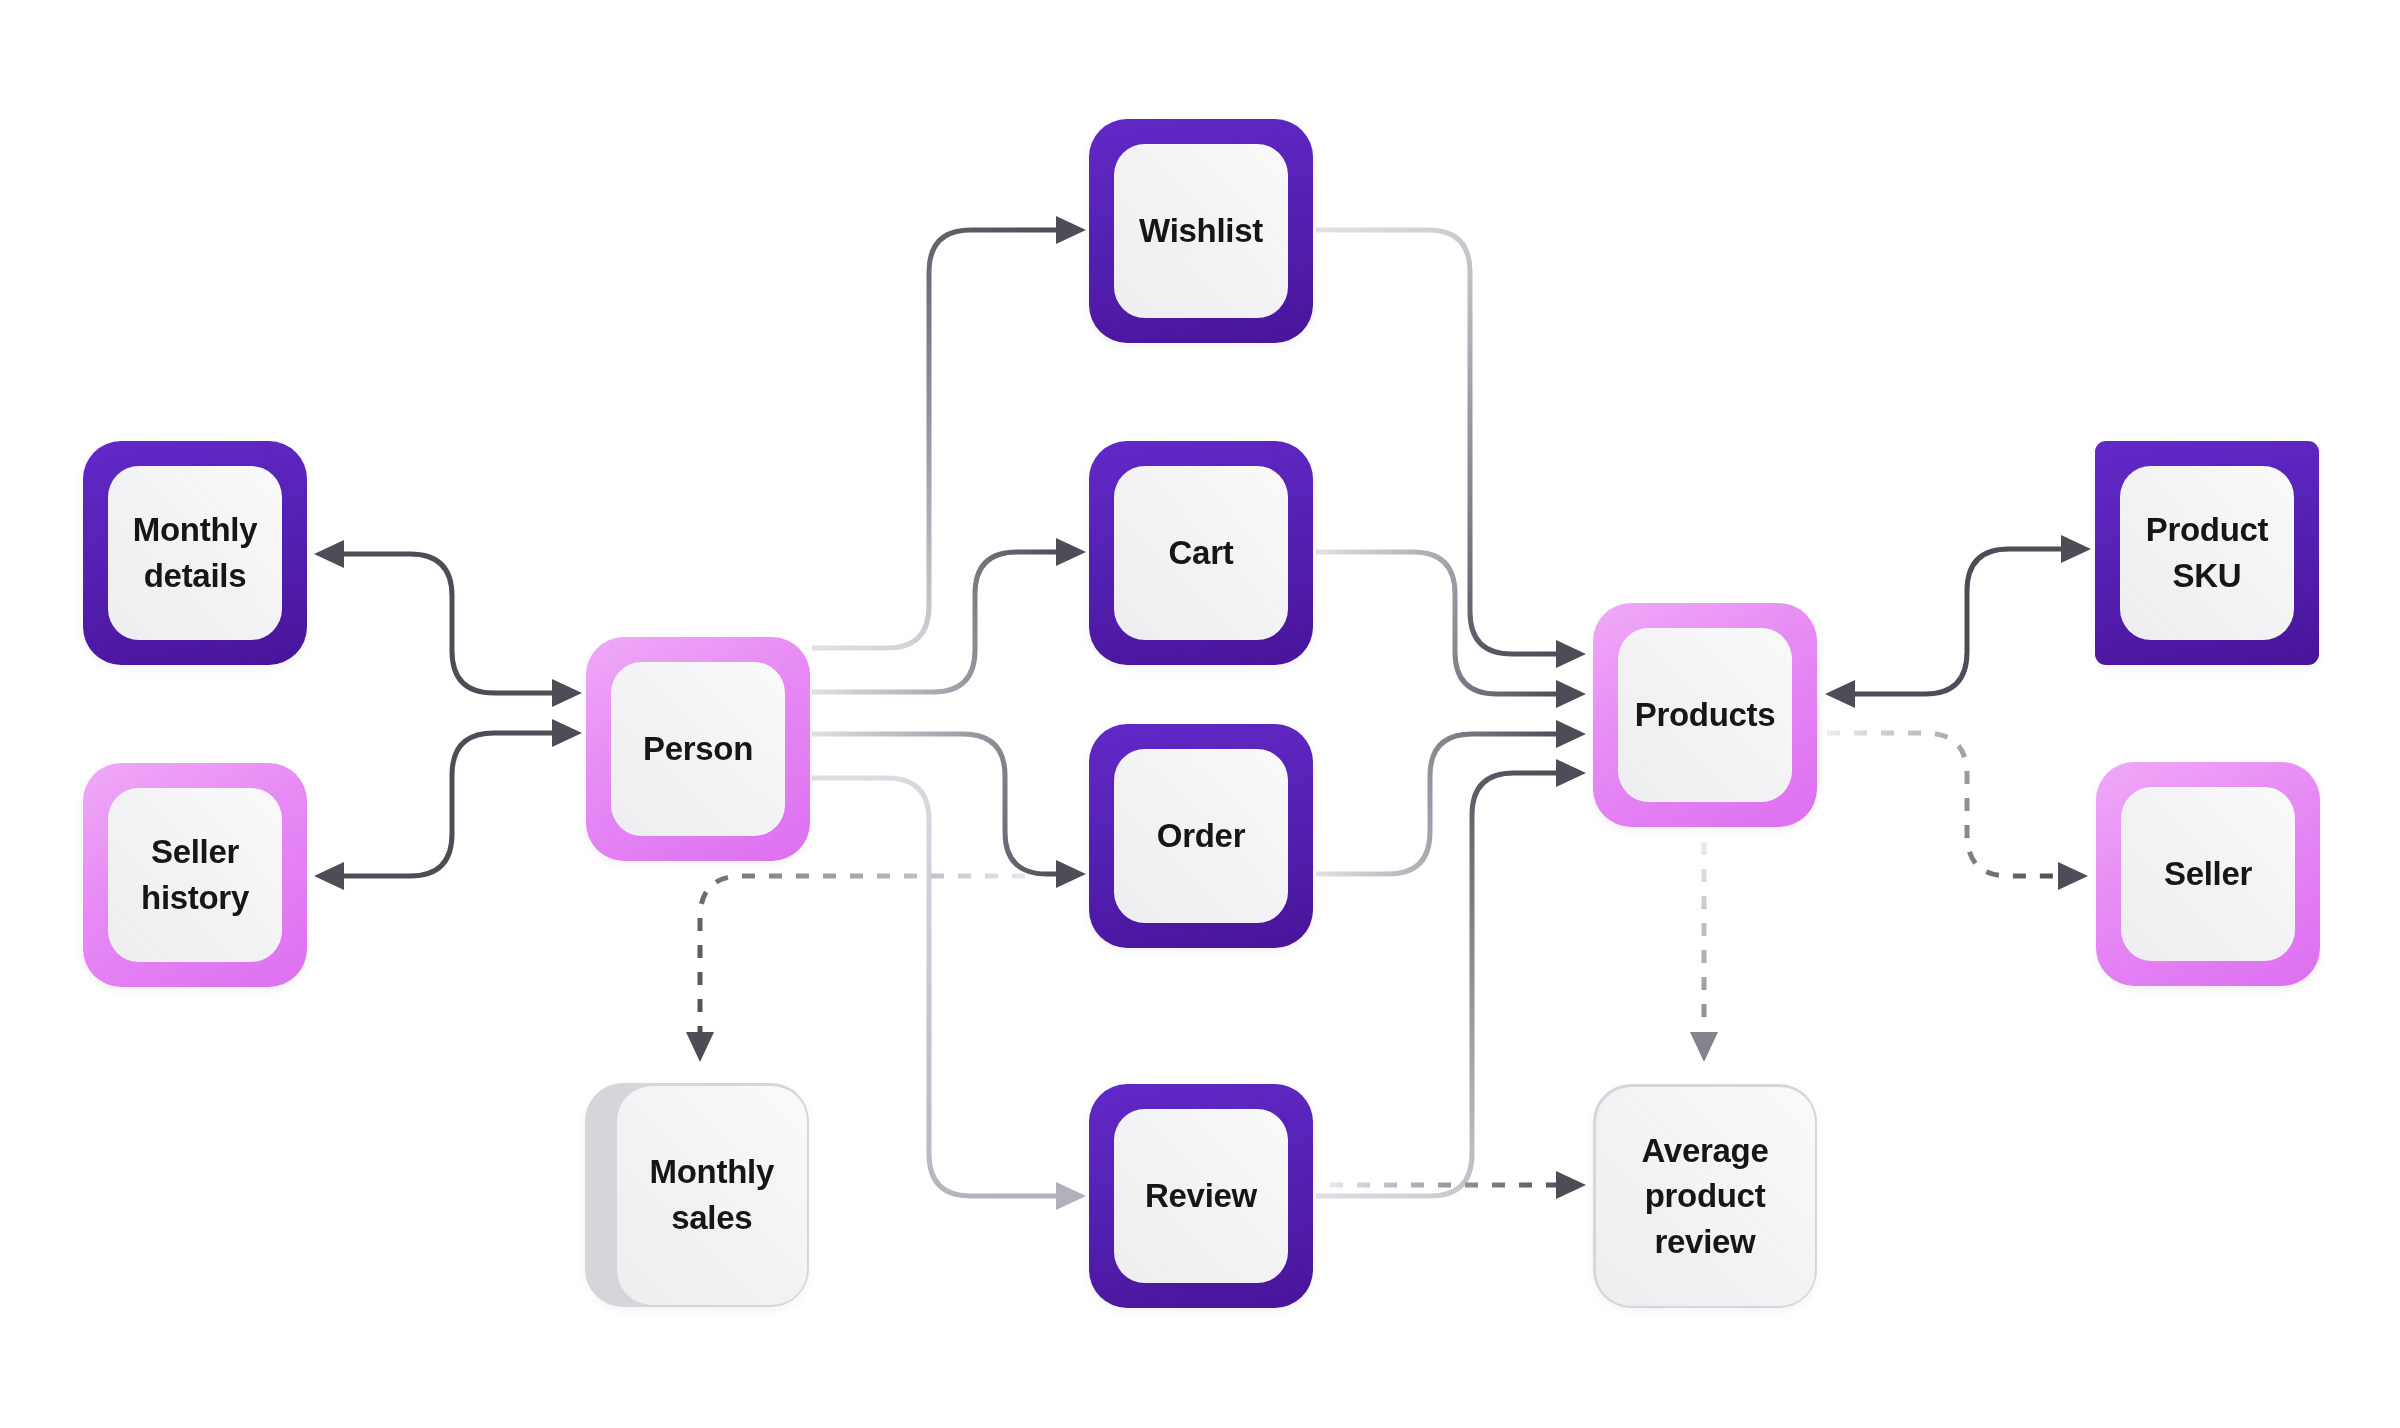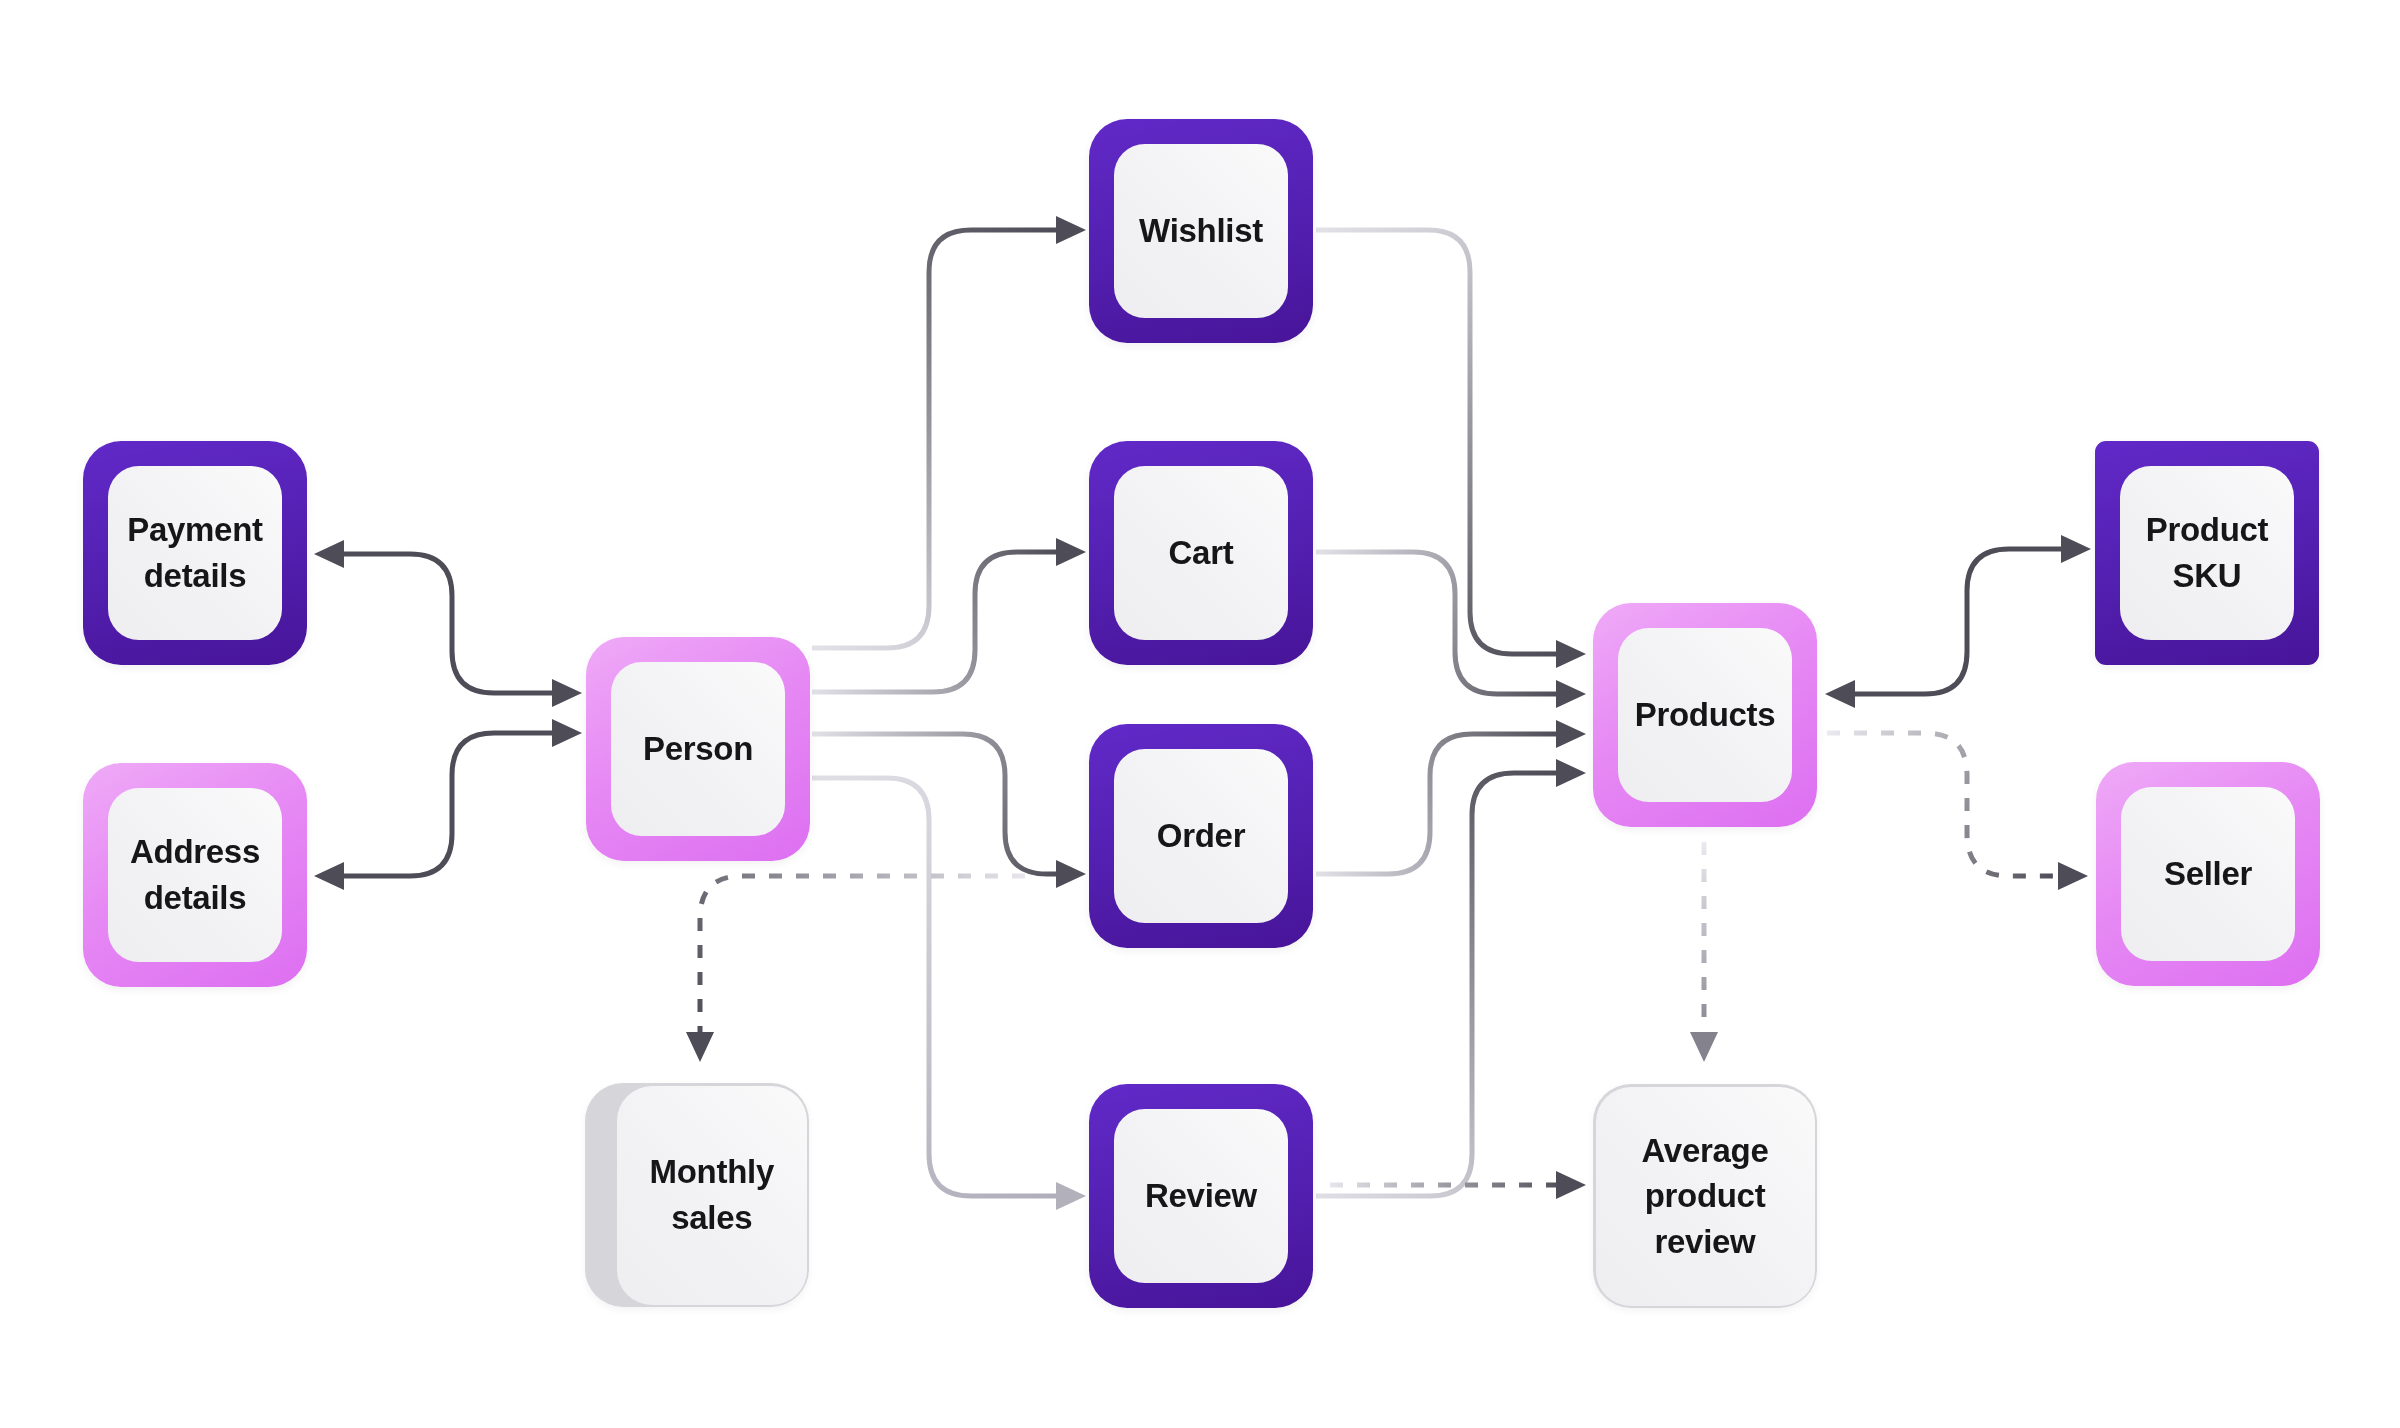--- a/index.html
+++ b/index.html
@@ -172,27 +172,27 @@
     </g>
 
     <g>
       <path class="edge edge--dashed" stroke="url(#gO)" d="M 1025 876 L 742 876 Q 700 876 700 918 L 700 1032"></path>
       <polygon fill="#4e4c56" points="700,1062 686,1032 714,1032"></polygon>
     </g>
   </svg>
 
   <div class="node node--purple pos-payment">
     <div class="node-inner">
-      <span class="node-label">Payment details</span>
+      <span class="node-label">Monthly details</span>
     </div>
   </div>
 
   <div class="node node--pink pos-address">
     <div class="node-inner">
-      <span class="node-label">Address details</span>
+      <span class="node-label">Seller history</span>
     </div>
   </div>
 
   <div class="node node--pink pos-person">
     <div class="node-inner">
       <span class="node-label">Person</span>
     </div>
   </div>
 
   <div class="node node--gray pos-monthly">

